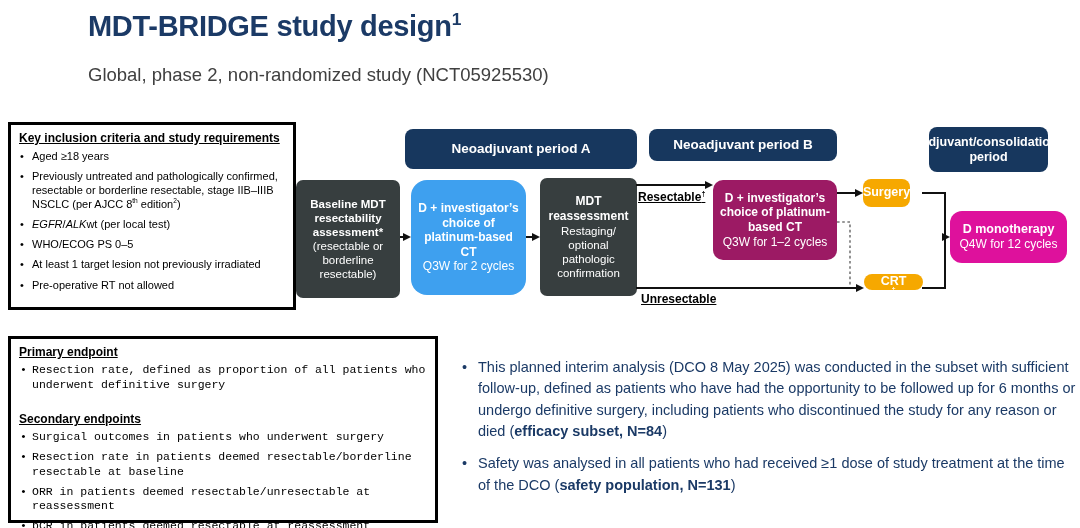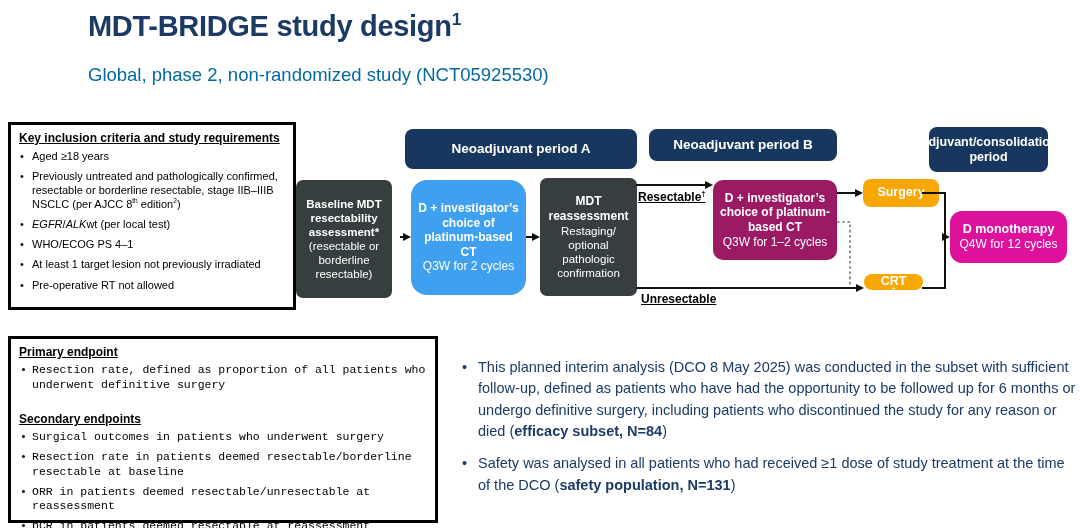--- a/index.html
+++ b/index.html
@@ -10,21 +10,21 @@
   sup{font-size:0.6em;vertical-align:super;line-height:0;}
   .italic{font-style:italic;}
   .bold{font-weight:bold;}
 
   .title{
     position:absolute;left:88px;top:10px;margin:0;
     font-size:29px;font-weight:bold;color:#1B3A66;letter-spacing:-0.3px;
   }
   .subtitle{
     position:absolute;left:88px;top:64px;
-    font-size:18.5px;color:#0369a1;
+    font-size:18.5px;color:#404040;
   }
 
   
   .black-box{
     position:absolute;border:3px solid #000;background:#fff;
     padding:6px 8px 5px 8px;box-sizing:border-box;color:#000;
   }
   .crit-box{left:8px;top:122px;width:288px;height:188px;font-size:11px;}
   .endp-box{left:8px;top:336px;width:430px;height:187px;font-size:11.5px;}
   .box-title{font-weight:bold;text-decoration:underline;font-size:12px;margin-bottom:4px;}
@@ -45,26 +45,26 @@
   .phdr-adj{left:929px;top:127px;width:119px;height:45px;font-size:12.5px;padding:0 6px;}
 
   
   .fbox{
     position:absolute;color:#fff;display:flex;flex-direction:column;
     align-items:center;justify-content:center;text-align:center;
     box-sizing:border-box;padding:4px 5px;line-height:1.22;
   }
   .fbox .b{font-weight:bold;}
   .charcoal{background:#373E3F;border-radius:7px;}
-  .box-baseline{left:296px;top:180px;width:96px;height:118px;font-size:11.5px;}
+  .box-baseline{left:296px;top:180px;width:104px;height:118px;font-size:11.5px;}
   .box-ctA{left:411px;top:180px;width:115px;height:115px;background:#3EA0EF;border-radius:16px;font-size:12px;}
   .box-mdt{left:540px;top:178px;width:97px;height:118px;font-size:11.5px;}
   .box-mdt .b{font-size:12px;}
   .box-ctB{left:713px;top:180px;width:124px;height:80px;background:#9C1A64;border-radius:10px;font-size:12px;}
-  .box-surgery{left:863px;top:179px;width:76px;height:28px;background:#F6A800;border-radius:8px;font-weight:bold;font-size:12.5px;}
+  .box-surgery{left:863px;top:179px;width:47px;height:28px;background:#F6A800;border-radius:8px;font-weight:bold;font-size:12.5px;}
   .box-crt{left:864px;top:274px;width:59px;height:16px;background:#F6A800;border-radius:8px;font-weight:bold;font-size:12.5px;}
   .box-dmono{left:950px;top:211px;width:117px;height:52px;background:#DE119C;border-radius:12px;font-size:12px;}
   .box-dmono .b{font-size:12.5px;}
 
   .branch-label{position:absolute;font-weight:bold;font-size:12px;color:#000;text-decoration:underline;}
   .lbl-resectable{left:638px;top:190px;}
   .lbl-unresectable{left:641px;top:292px;}
 
   .connectors{position:absolute;left:0;top:0;pointer-events:none;}
 
@@ -80,21 +80,21 @@
 
   <h1 class="title"><span>MDT-BRIDGE study design</span><sup>1</sup></h1>
   <div class="subtitle">Global, phase 2, non-randomized study (NCT05925530)</div>
 
   <div class="black-box crit-box">
     <div class="box-title">Key inclusion criteria and study requirements</div>
     <ul class="bullets">
         <li>Aged ≥18 years</li>
         <li><span>Previously untreated and pathologically confirmed, resectable or borderline resectable, stage IIB–IIIB NSCLC (per AJCC 8</span><sup>th</sup><span> edition</span><sup>2</sup><span>)</span></li>
         <li><span class="italic">EGFR</span><span>/</span><span class="italic">ALK</span><span>wt (per local test)</span></li>
-        <li>WHO/ECOG PS 4–1</li>
+        <li>WHO/ECOG PS 0–5</li>
         <li>At least 1 target lesion not previously irradiated</li>
         <li>Pre-operative RT not allowed</li>
       </ul>
   </div>
 
   <div class="phdr phdr-a">Neoadjuvant period A</div>
   <div class="phdr phdr-b">Neoadjuvant period B</div>
   <div class="phdr phdr-adj">Adjuvant/consolidation period</div>
 
   <div class="fbox charcoal box-baseline">

